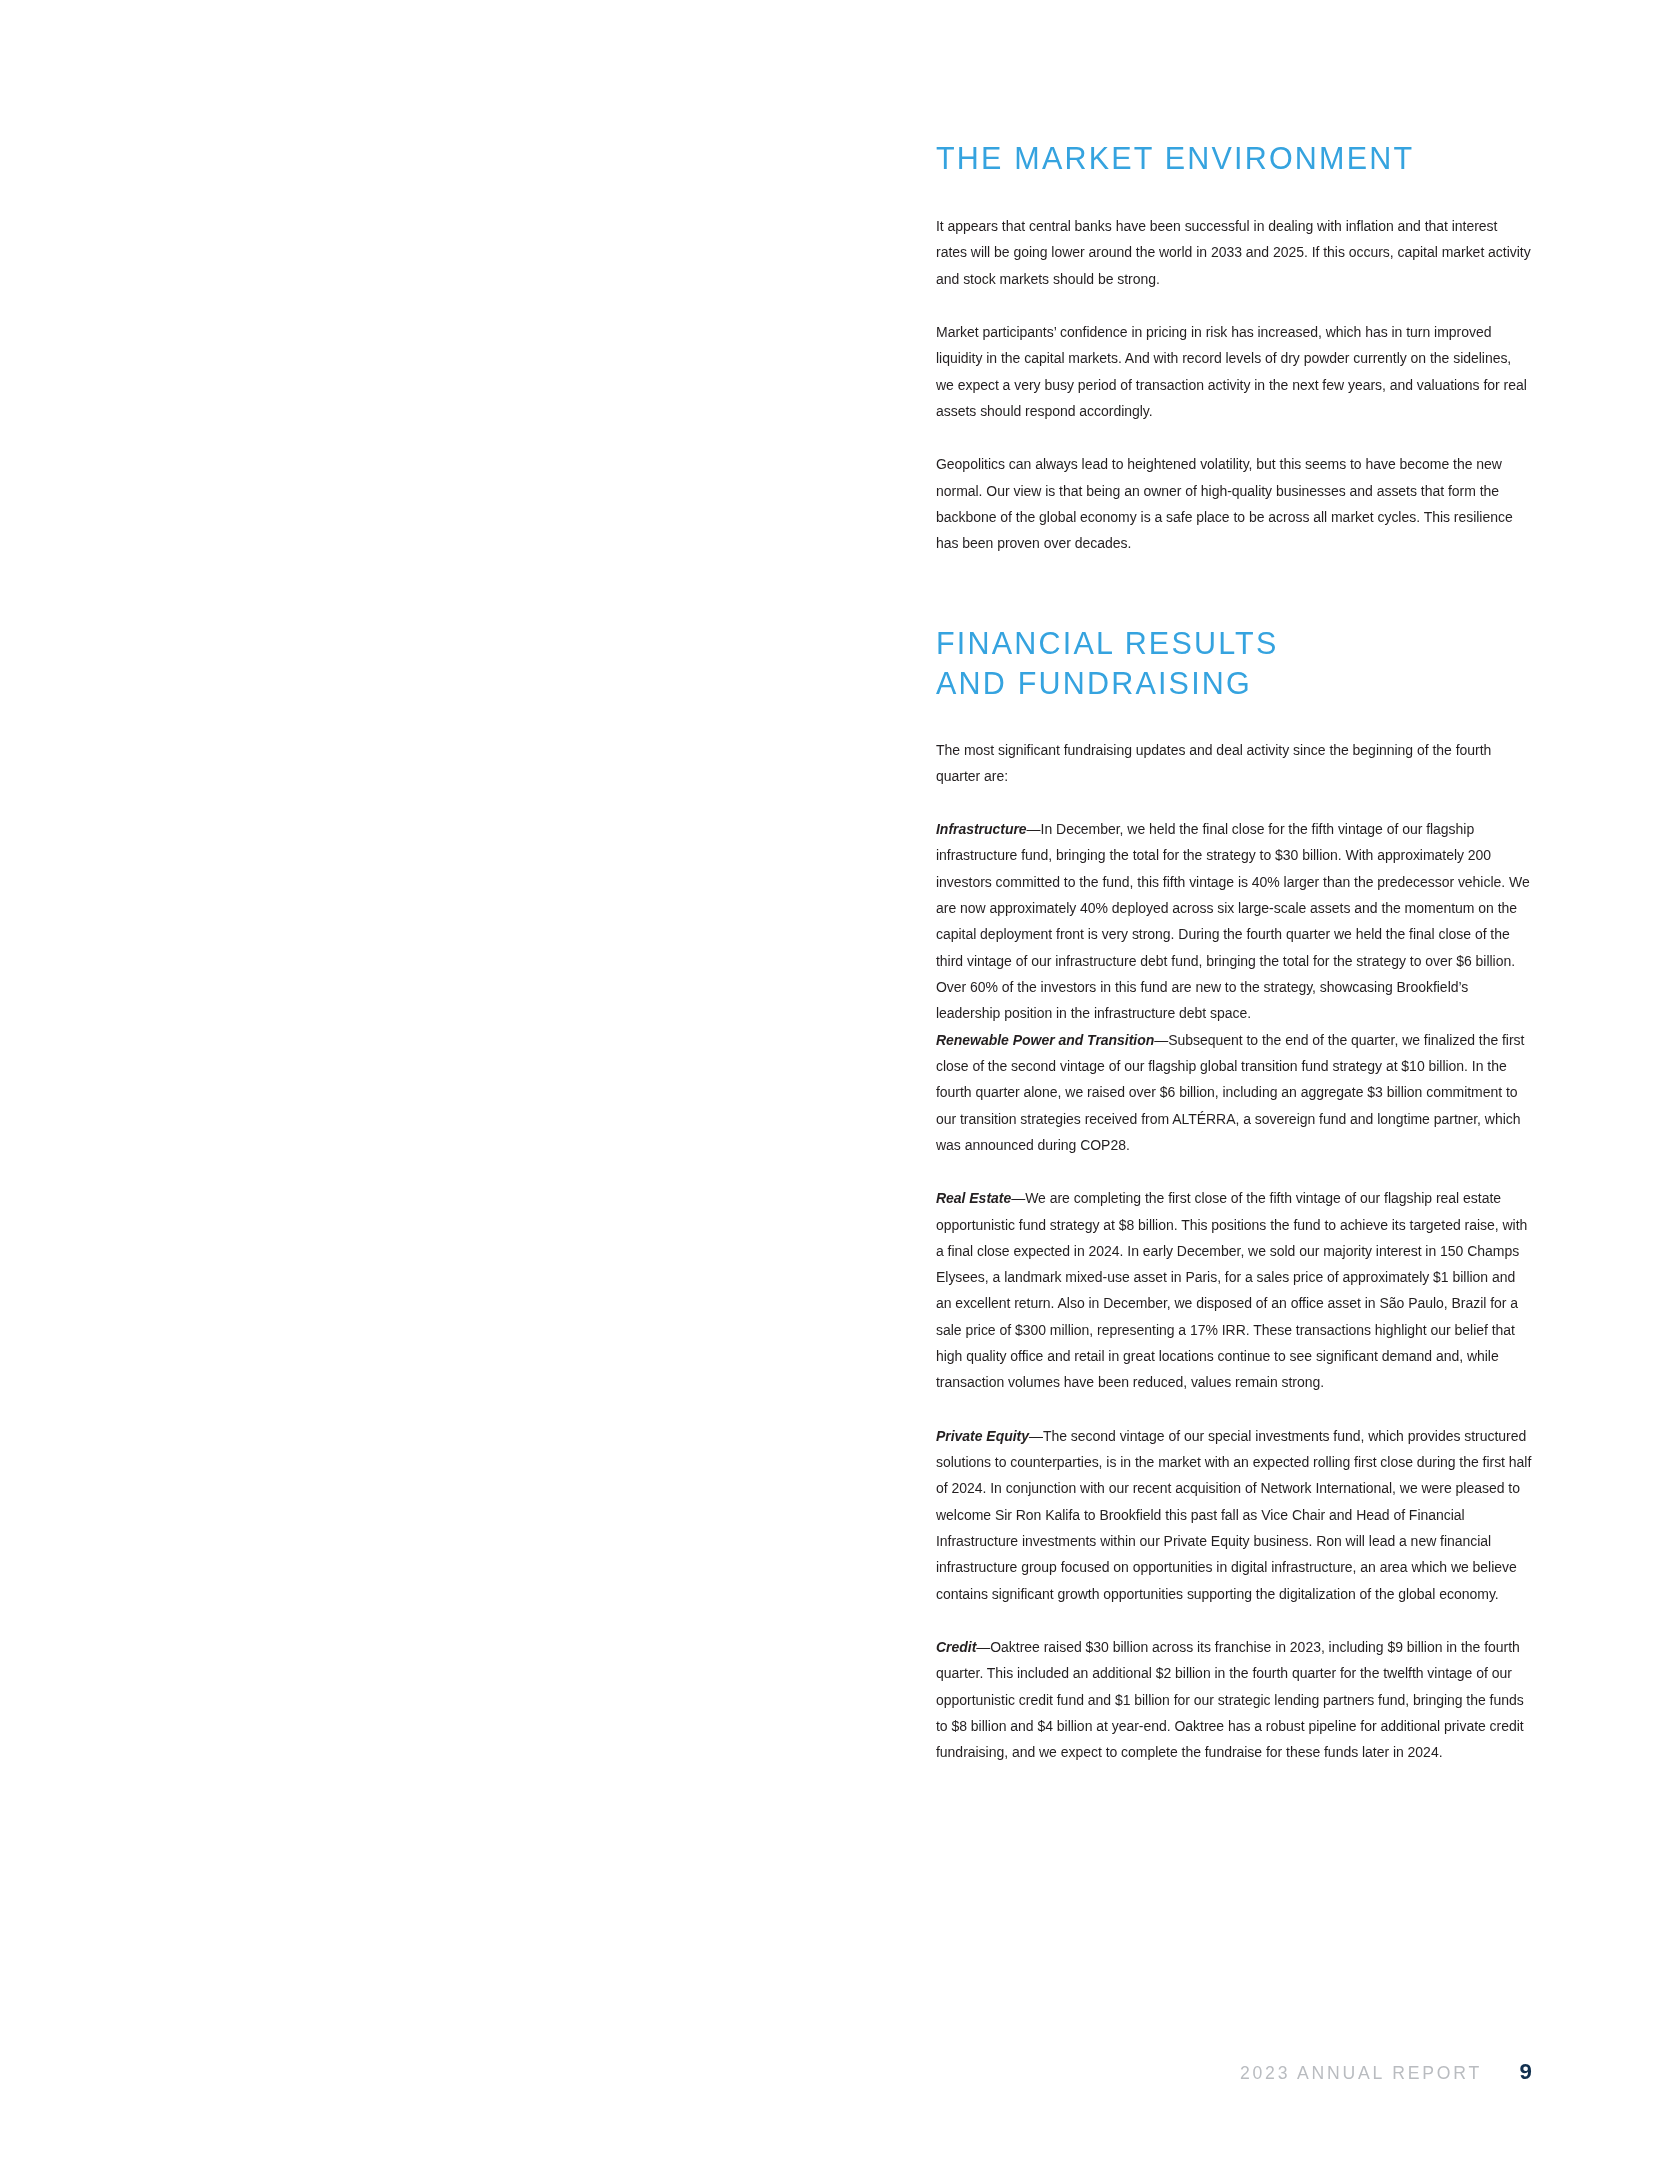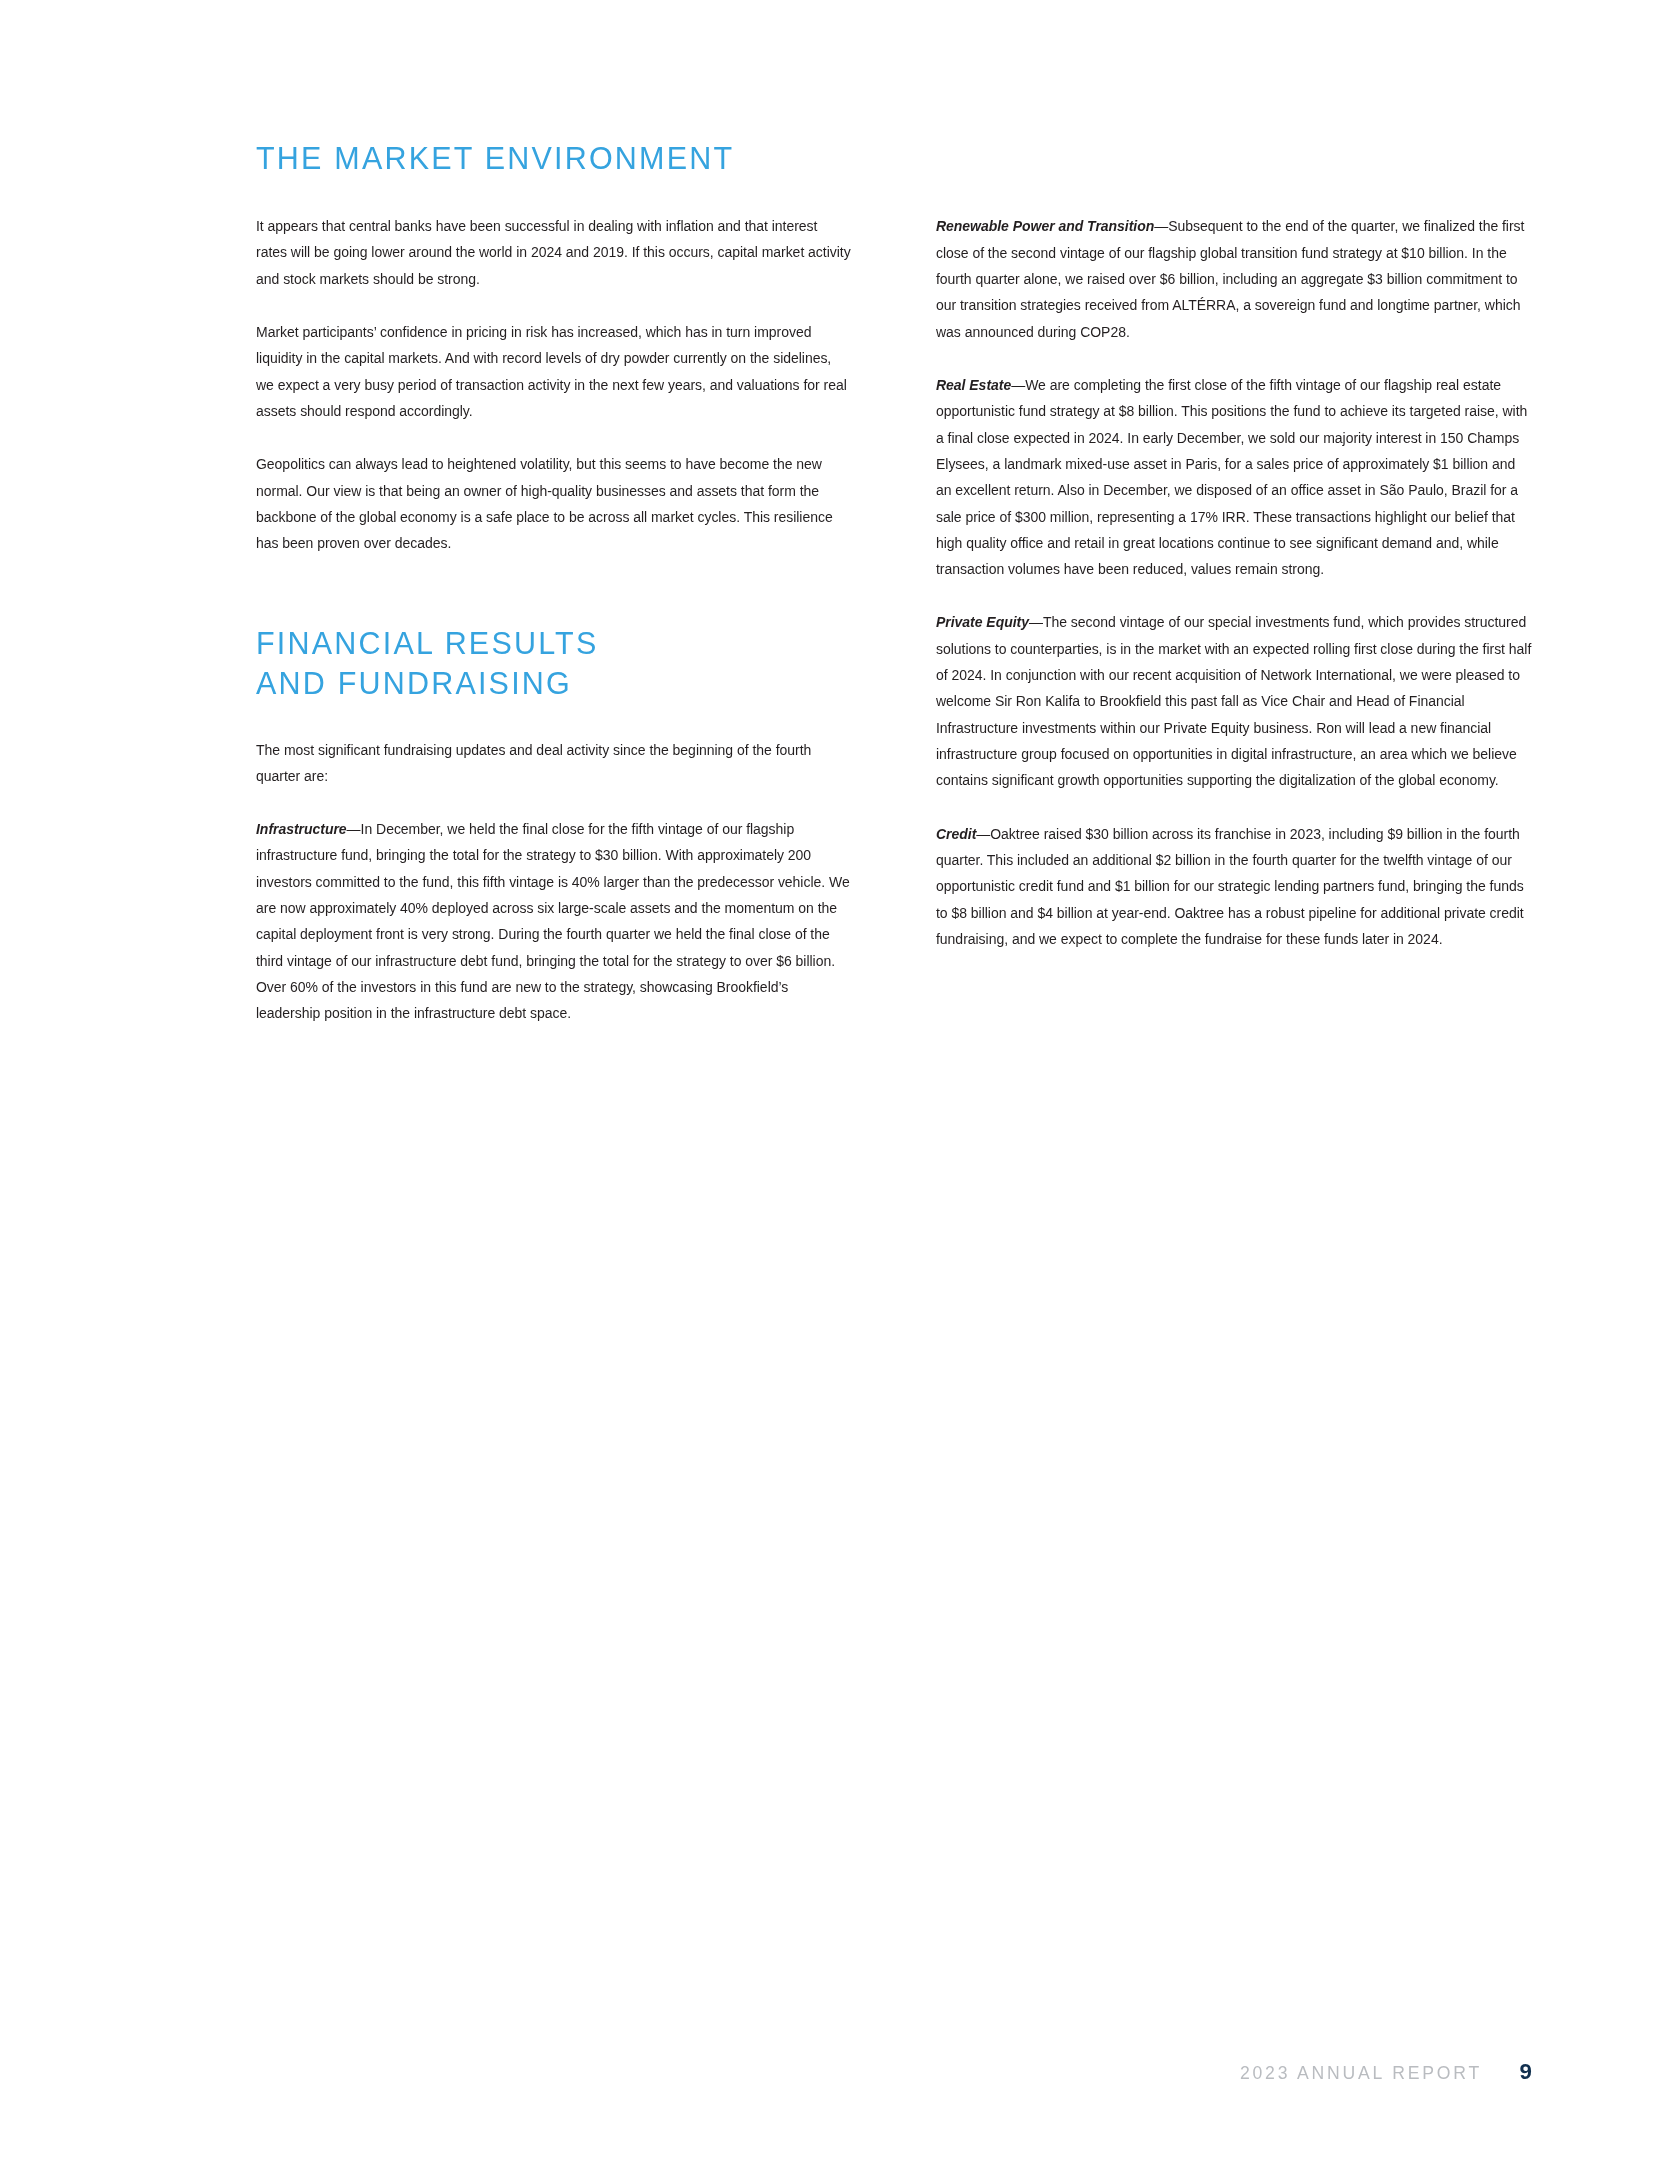--- a/index.html
+++ b/index.html
@@ -21,23 +21,23 @@
     box-sizing: border-box;
     overflow: hidden;
   }
 
   .content {
     position: absolute;
     left: 256px;
     top: 139px;
     width: 1276px;
     display: flex;
-    flex-direction: row;
+    flex-direction: column;
     justify-content: space-between;
-    align-items: center;
+    align-items: flex-end;
   }
 
   .column {
     width: 596px;
     flex: 0 0 596px;
   }
 
   .column.right {
     margin-left: 0;
   }
@@ -113,21 +113,21 @@
 <body>
 
 <div class="page">
 
   <div class="content">
 
     <div class="column left">
 
       <h2 class="section-heading">THE MARKET ENVIRONMENT</h2>
 
-      <p class="body-text">It appears that central banks have been successful in dealing with inflation and that interest rates will be going lower around the world in 2024 and 2019. If this occurs, capital market activity and stock markets should be strong.</p>
+      <p class="body-text">It appears that central banks have been successful in dealing with inflation and that interest rates will be going lower around the world in 2033 and 2025. If this occurs, capital market activity and stock markets should be strong.</p>
 
       <p class="body-text">Market participants’ confidence in pricing in risk has increased, which has in turn improved liquidity in the capital markets. And with record levels of dry powder currently on the sidelines, we expect a very busy period of transaction activity in the next few years, and valuations for real assets should respond accordingly.</p>
 
       <p class="body-text">Geopolitics can always lead to heightened volatility, but this seems to have become the new normal. Our view is that being an owner of high-quality businesses and assets that form the backbone of the global economy is a safe place to be across all market cycles. This resilience has been proven over decades.</p>
 
       <h2 class="section-heading second">FINANCIAL RESULTS
 AND FUNDRAISING</h2>
 
 
       <p class="body-text">The most significant fundraising updates and deal activity since the beginning of the fourth quarter are:</p>

